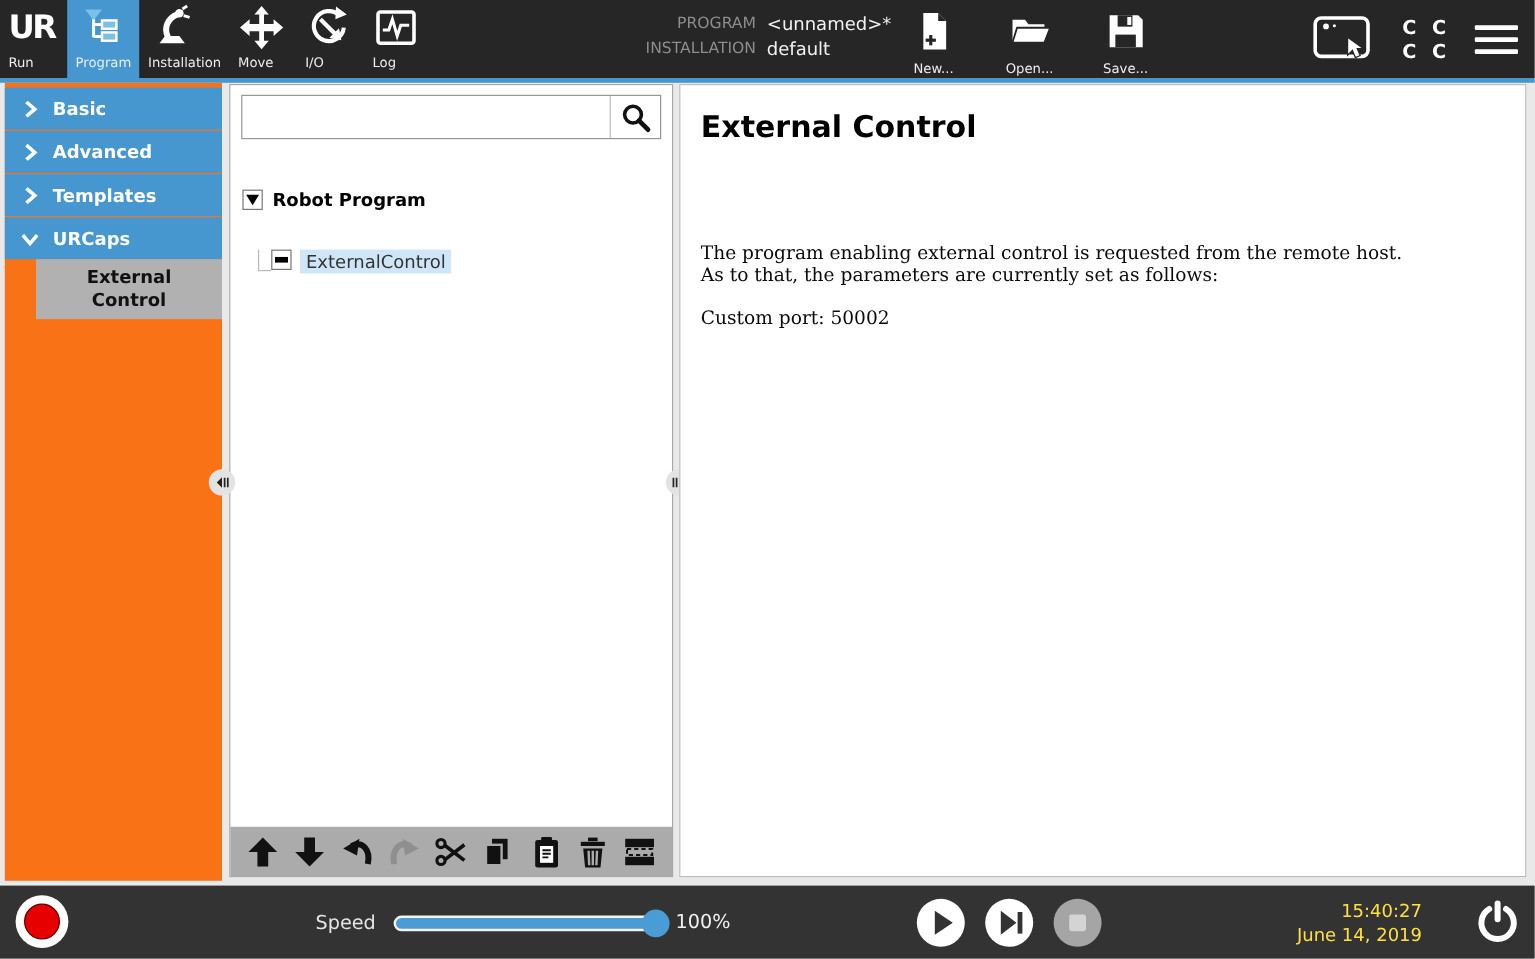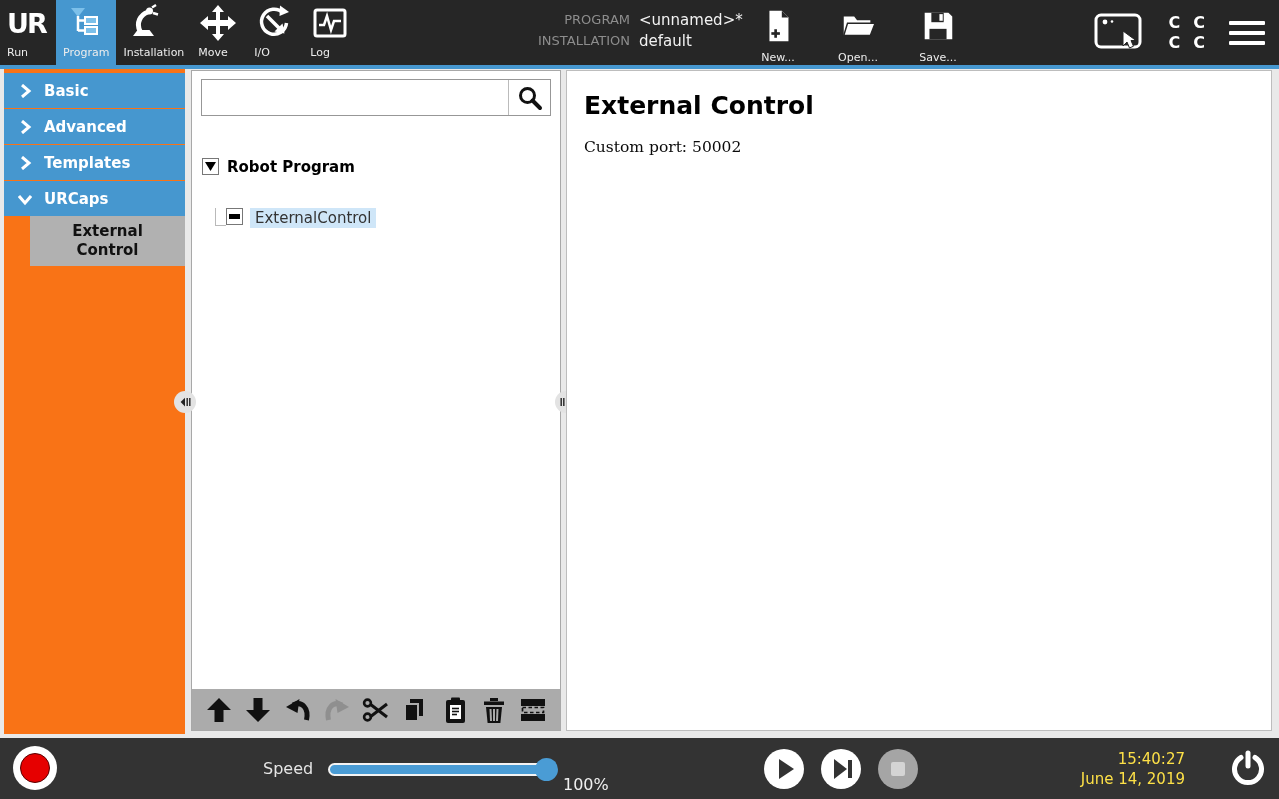--- a/index.html
+++ b/index.html
@@ -69,21 +69,21 @@
   .params { margin-top:18px; }
   .note { margin-top:36px; }
 
   
   .footer { position:absolute; left:0; top:738px; width:1279px; height:61px; background:#333333; }
   .init-btn { position:absolute; left:13px; top:8px; width:44px; height:44px; border-radius:50%; background:#fff; display:flex; align-items:center; justify-content:center; cursor:pointer; }
   .init-btn .red { width:30px; height:30px; border-radius:50%; background:#e60000; border:1px solid #5a0000; }
   .speed-label { position:absolute; left:263px; top:21px; font-size:16px; color:#e5e5e5; }
   .slider { position:absolute; left:328px; top:25px; width:226px; height:13px; border:2px solid #f3f3f3; border-radius:7px; background:#4a9cd5; cursor:pointer; }
   .slider .handle { position:absolute; right:-6px; top:-7px; width:23px; height:23px; border-radius:50%; background:#4a9cd5; }
-  .speed-value { position:absolute; left:563px; top:37px; font-size:16px; color:#f0f0f0; }
+  .speed-value { position:absolute; left:563px; top:20px; font-size:16px; color:#f0f0f0; }
   .pb { position:absolute; top:11px; width:40px; height:40px; border-radius:50%; display:flex; align-items:center; justify-content:center; cursor:pointer; }
   .pb.play { left:764px; background:#fff; }
   .pb.step { left:821px; background:#fff; }
   .pb.stop { left:878px; background:#a5a5a5; }
   .tri { width:0; height:0; border-left:15px solid #333; border-top:10px solid transparent; border-bottom:10px solid transparent; margin-left:4px; }
   .step-inner { display:flex; align-items:center; margin-left:3px; }
   .step-bar { width:4px; height:18px; background:#333; margin-left:1px; }
   .stop-sq { width:14px; height:14px; background:#d4d4d4; border-radius:2px; }
   .clock { position:absolute; left:1020px; top:11px; width:165px; text-align:right; color:#fde047; font-size:15px; line-height:20px; }
   .power-btn { position:absolute; left:1226px; top:9px; width:44px; height:44px; display:flex; align-items:center; justify-content:center; cursor:pointer; }
@@ -357,20 +357,24 @@
   <svg width="14" height="14" viewBox="0 0 16 16">
     <line x1="2.5" y1="3.5" x2="2.5" y2="12.5" stroke="#222" stroke-width="1.6"></line>
     <line x1="5.5" y1="3.5" x2="5.5" y2="12.5" stroke="#222" stroke-width="1.6"></line>
     <polygon points="8,3 13,8 8,13" fill="#222"></polygon>
   </svg>
 </div>
 
 <div class="cmd-panel">
   <div class="cmd-content">
     <div class="cmd-title">External Control</div>
+    <div class="cmd-body para1">
+      <div>The program enabling external control is requested from the remote host.</div>
+      <div>As to that, the parameters are currently set as follows:</div>
+    </div>
     <div class="cmd-body params">
       <div>Custom port: 50002</div>
     </div>
   </div>
 </div>
 
 <div class="footer">
   <div class="init-btn">
     <div class="red"></div>
   </div>

